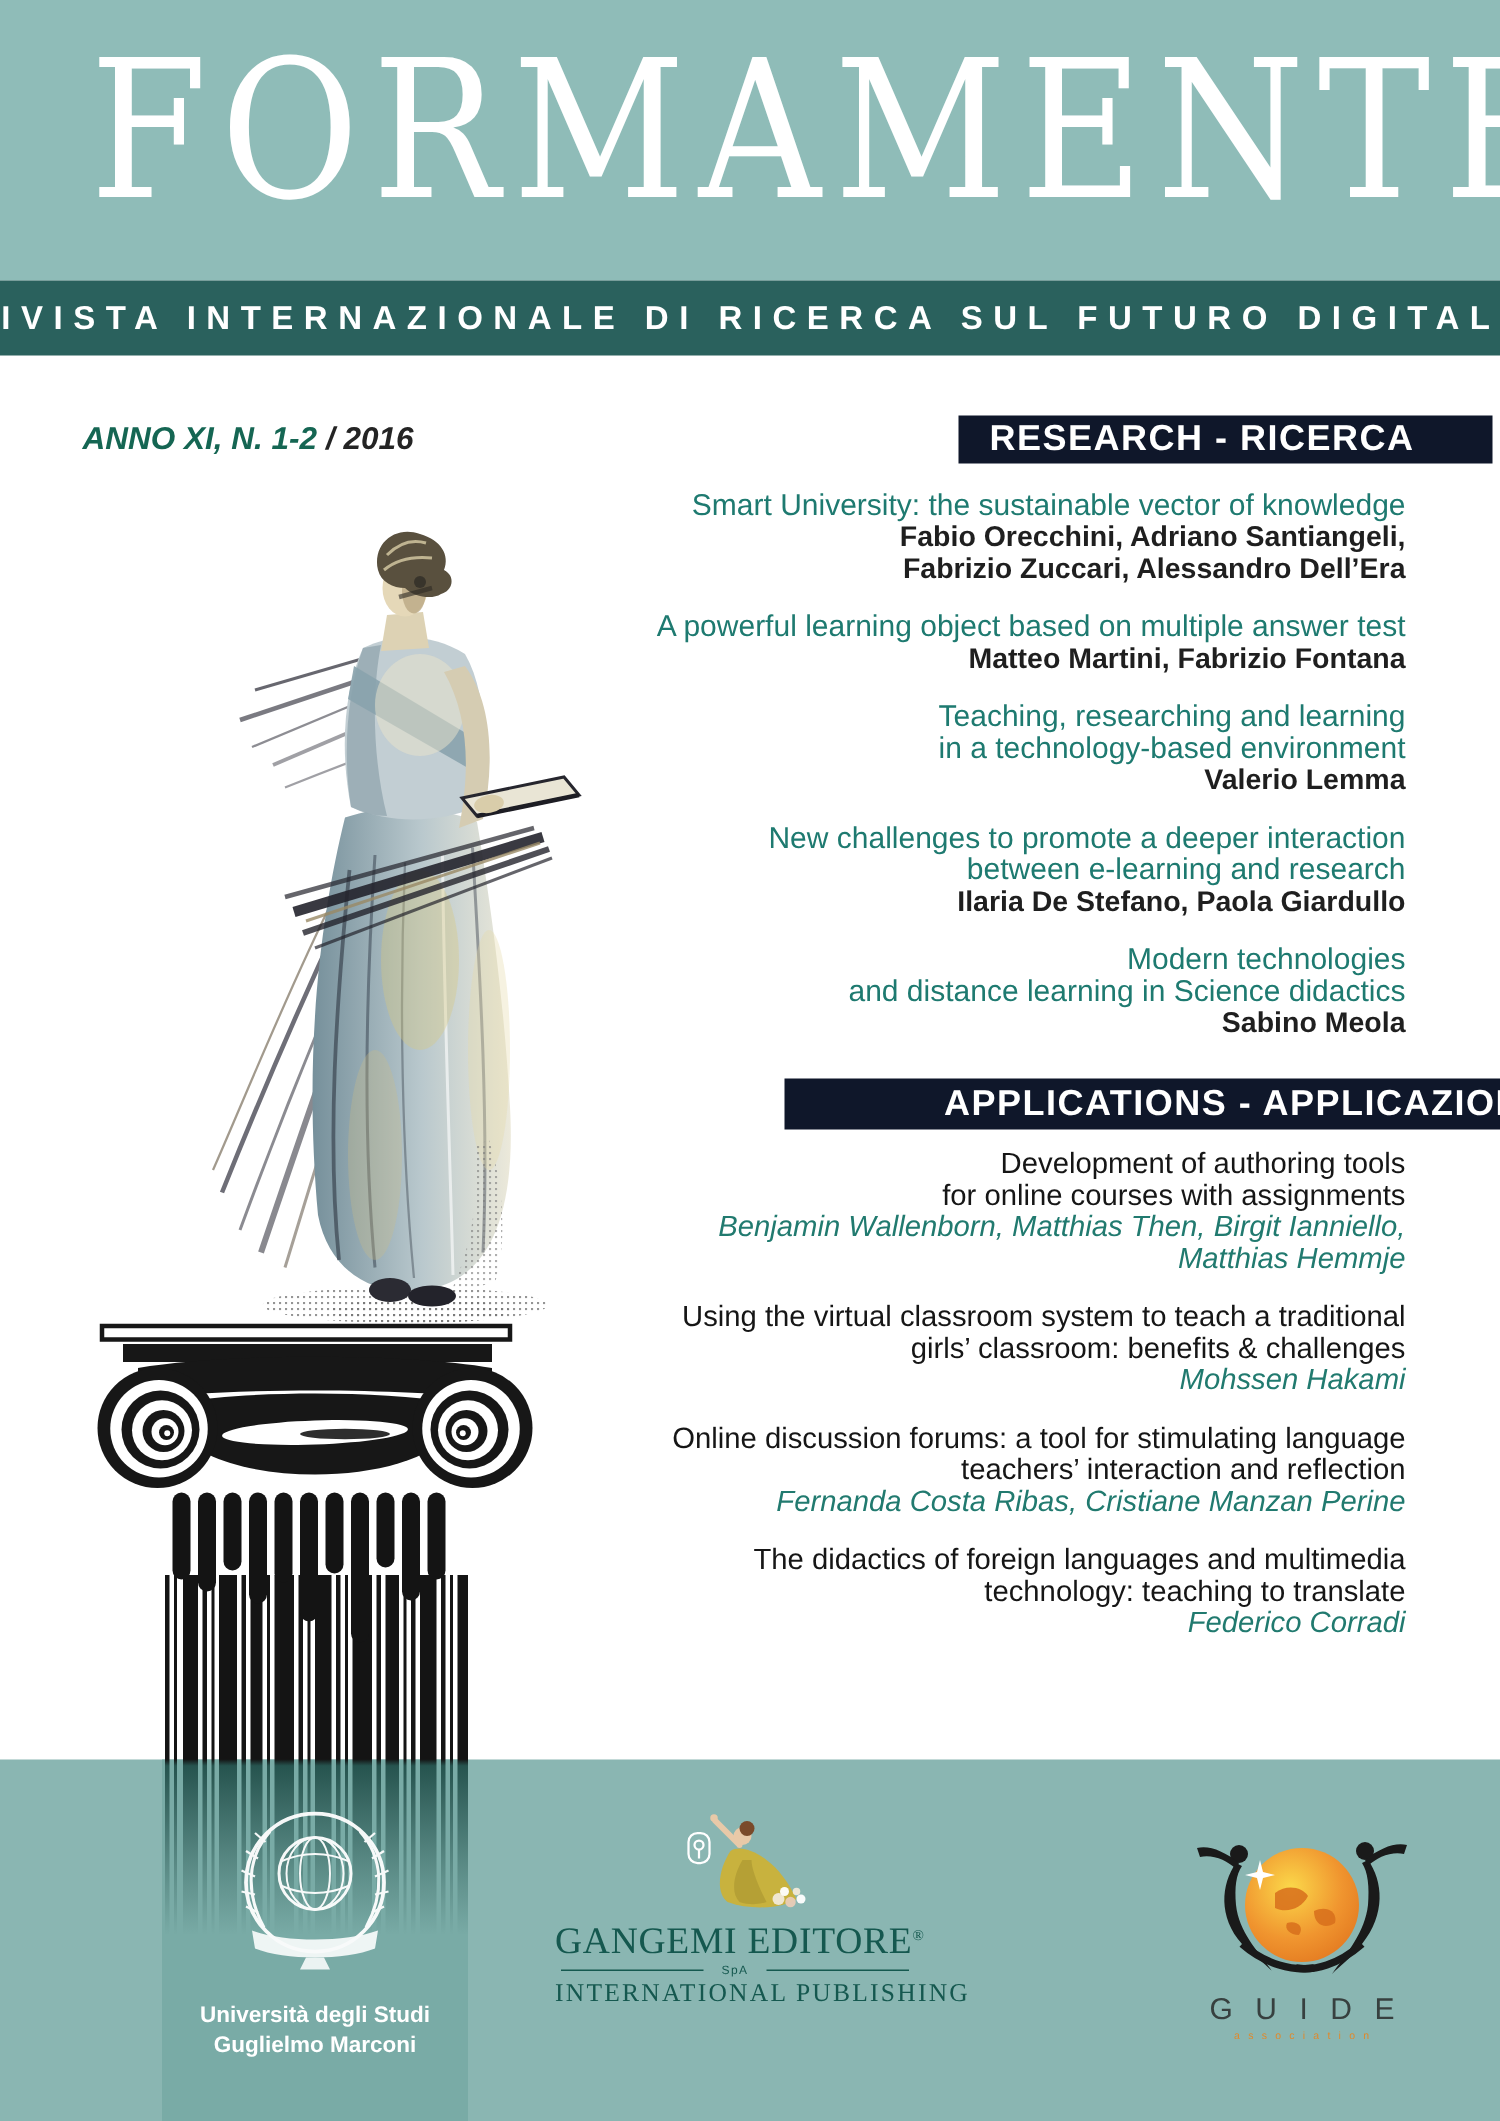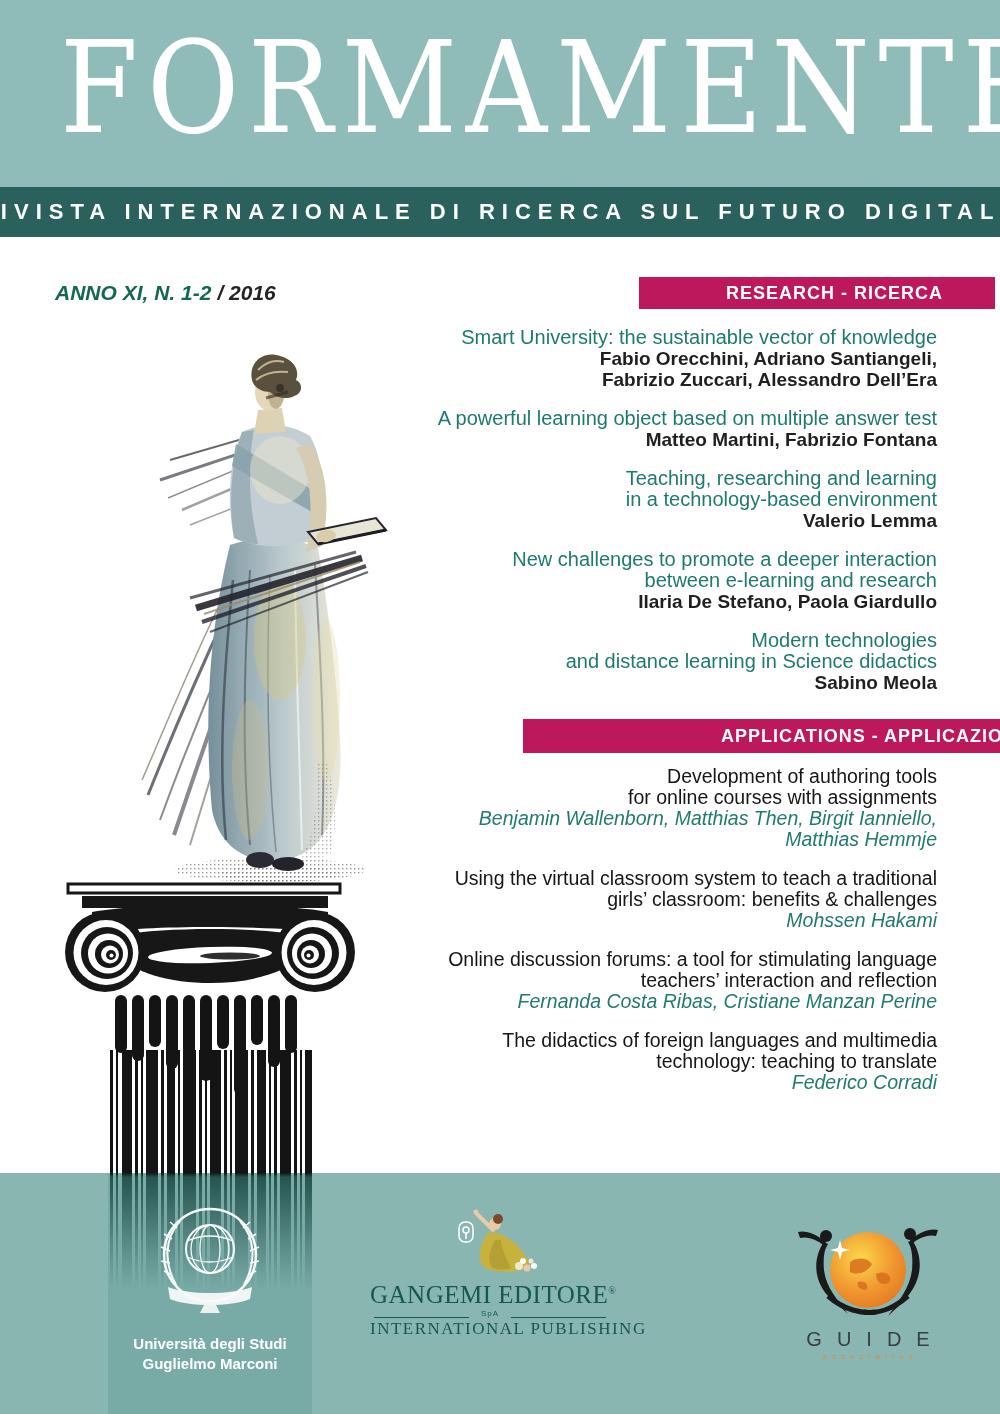--- a/index.html
+++ b/index.html
@@ -14,21 +14,21 @@
   .tagline-band{position:absolute;left:0;top:187px;width:1000px;height:50px;background:#2A615D;
                 display:flex;align-items:center;justify-content:center;z-index:1;}
   .tagline{color:#ffffff;font-weight:bold;font-size:22px;letter-spacing:7px;white-space:nowrap;}
 
   
   .issue-line{position:absolute;left:55px;top:281px;font-size:21px;font-weight:bold;z-index:3;white-space:nowrap;font-style:italic;}
   .issue-green{color:#156653;}
   .issue-dark{color:#242424;margin-left:6px;}
 
   
-  .section-bar{position:absolute;background:#be185d;color:#fff;font-weight:bold;font-size:18px;
+  .section-bar{position:absolute;background:#0f172a;color:#fff;font-weight:bold;font-size:24px;
                letter-spacing:1px;text-align:right;padding-right:52px;box-sizing:border-box;z-index:3;white-space:nowrap;}
   .bar-research{left:639px;top:277px;width:356px;height:32px;line-height:32px;}
   .bar-applications{left:523px;top:719px;width:552px;height:34px;line-height:34px;}
 
   
   .articles{position:absolute;right:63px;width:620px;text-align:right;z-index:3;}
   .articles-research{top:327px;}
   .articles-applications{top:766px;}
   .article{margin-bottom:18px;}
   .articles-research .title-line{color:#1E7A70;font-size:20px;line-height:21px;font-weight:500;}
@@ -41,21 +41,21 @@
   .column{position:absolute;left:30px;top:855px;z-index:2;}
 
   
   .footer-band{position:absolute;left:0;top:1173px;width:1000px;height:241px;background:#8AB6B2;z-index:1;}
   .univ-text{position:absolute;left:110px;top:1334px;width:200px;text-align:center;color:#ffffff;
              font-size:15px;line-height:20px;font-weight:600;z-index:4;}
   .gangemi{position:absolute;left:370px;top:1206px;width:240px;text-align:center;z-index:4;color:#15584F;}
   .gangemi .gfig{display:block;margin:0 auto;}
   .gangemi .name{font-family:"Liberation Serif",serif;font-size:25px;letter-spacing:.5px;line-height:26px;white-space:nowrap;}
   .gangemi .reg{font-size:10px;vertical-align:super;}
-  .spa-row{display:flex;align-items:flex-end;gap:12px;margin:1px 4px;}
+  .spa-row{display:flex;align-items:center;gap:12px;margin:1px 4px;}
   .spa-row .rule{flex:1;height:1px;background:#15584F;}
   .spa-row .spa{font-size:8px;letter-spacing:1px;}
   .gangemi .subtitle{font-family:"Liberation Serif",serif;font-size:17px;letter-spacing:1.5px;white-space:nowrap;}
   .guide{position:absolute;left:780px;top:1222px;width:176px;text-align:center;z-index:4;}
   .guide .name{font-size:20px;letter-spacing:15px;padding-left:15px;color:#37403F;font-weight:500;margin-top:2px;}
   .guide .subtitle{font-size:7px;letter-spacing:5.5px;padding-left:5px;color:#E0892B;margin-top:2px;text-transform:lowercase;}
 </style>
 </head>
 <body>
 

